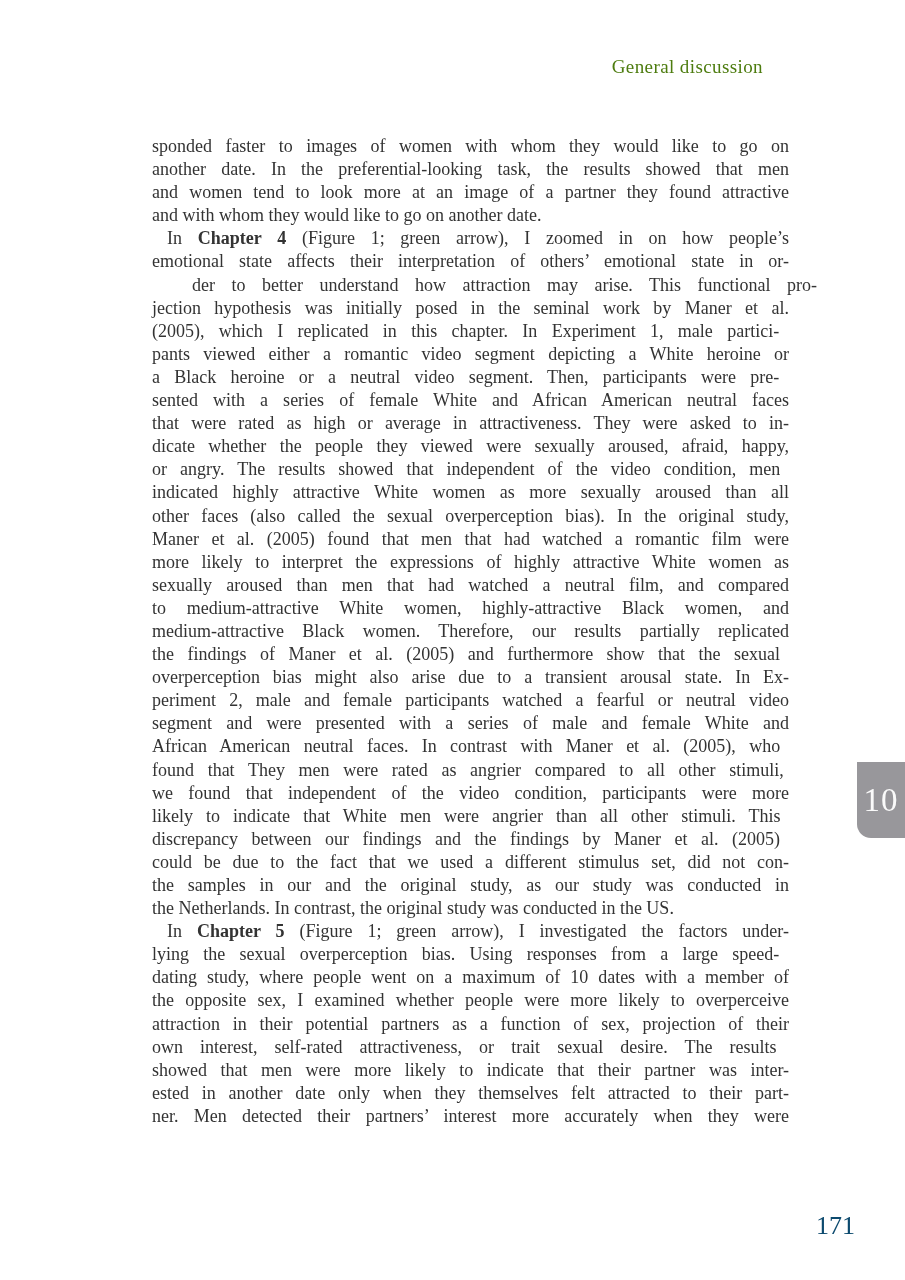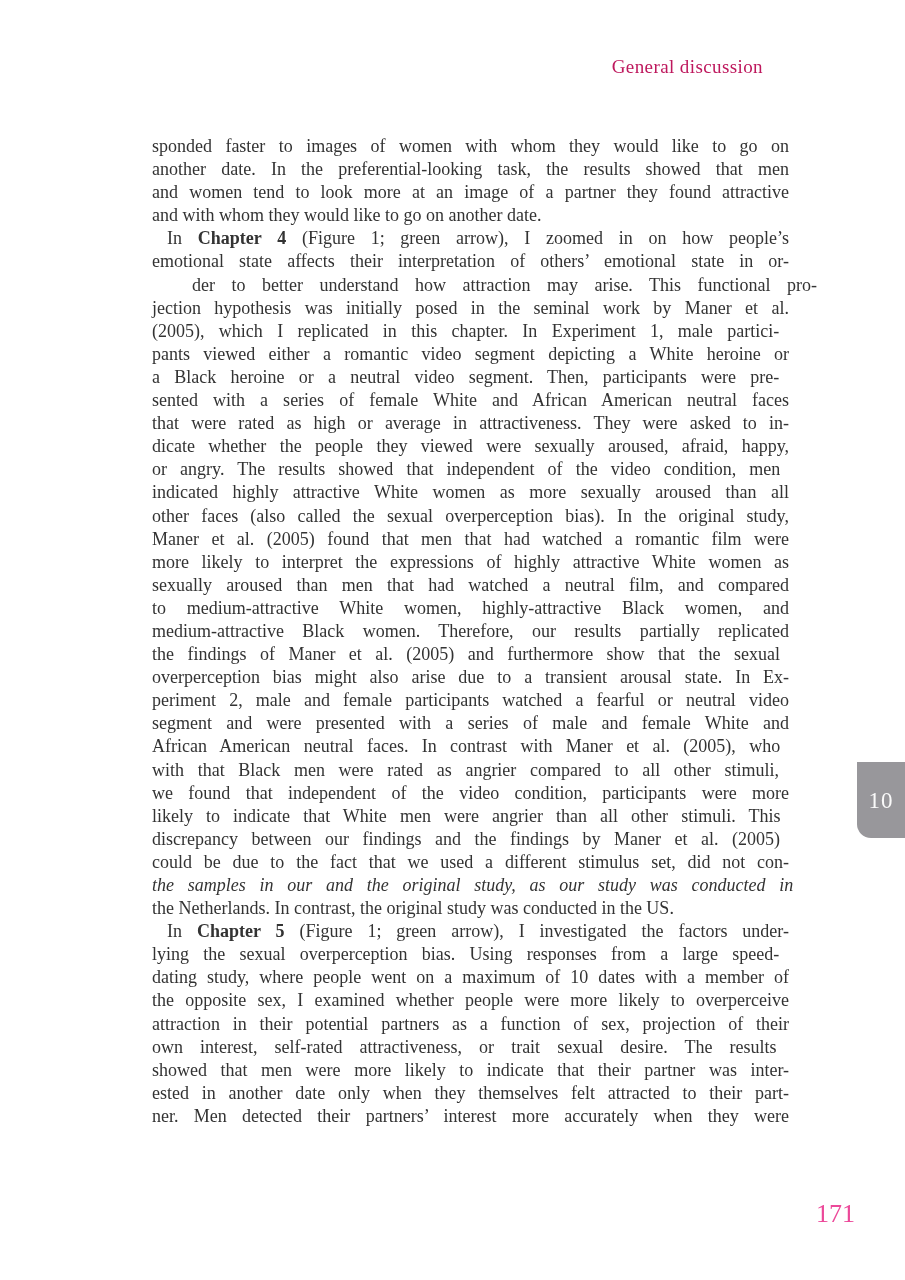--- a/index.html
+++ b/index.html
@@ -35,36 +35,36 @@
   .line.indent { padding-left: 15px; }
   .bold { font-weight: bold; }
   .chapter-tab {
     position: absolute;
     left: 857px; top: 762px;
     width: 48px; height: 76px;
     border-bottom-left-radius: 14px;
     display: flex; align-items: center; justify-content: center;
   }
   .tab-label {
-    font-size: 23px;
+    font-size: 33px;
     line-height: 1;
     letter-spacing: 1px;
   }
   .page-number {
     position: absolute;
     top: 1199px; left: 0; width: 855px;
     text-align: right;
     font-size: 26px;
   }
 </style>
 </head>
 <body>
 
 <div class="page">
-  <div class="running-header" style="color: #be185d;">General discussion</div>
+  <div class="running-header" style="color: #4d7c0f;">General discussion</div>
 
   <div class="body-text" style="color: rgb(51, 51, 51);">
       <div class="line" style="word-spacing: 8.89px;"><span><span>sponded faster to images of women with whom they would like to go on</span></span></div>
       <div class="line" style="word-spacing: 10.72px;"><span><span>another date. In the preferential-looking task, the results showed that men</span></span></div>
       <div class="line" style="word-spacing: 6.66px;"><span><span>and women tend to look more at an image of a partner they found attractive</span></span></div>
       <div class="line para-end"><span><span>and with whom they would like to go on another date.</span></span></div>
       <div class="line indent" style="word-spacing: 11.24px;"><span><span>In </span><span class="bold">Chapter 4</span><span> (Figure 1; green arrow), I zoomed in on how people’s</span></span></div>
       <div class="line" style="word-spacing: 10.62px;"><span><span>emotional state affects their interpretation of others’ emotional state in or-</span></span></div>
       <div class="line" style="word-spacing: 12px; margin-left: 40px;"><span><span>der to better understand how attraction may arise.  This functional pro-</span></span></div>
       <div class="line" style="word-spacing: 8.88px;"><span><span>jection hypothesis was initially posed in the seminal work by Maner et al.</span></span></div>
@@ -80,36 +80,36 @@
       <div class="line" style="word-spacing: 7.94px;"><span><span>Maner et al. (2005) found that men that had watched a romantic film were</span></span></div>
       <div class="line" style="word-spacing: 8.09px;"><span><span>more likely to interpret the expressions of highly attractive White women as</span></span></div>
       <div class="line" style="word-spacing: 9.74px;"><span><span>sexually aroused than men that had watched a neutral film, and compared</span></span></div>
       <div class="line" style="word-spacing: 16.28px;"><span><span>to medium-attractive White women, highly-attractive Black women, and</span></span></div>
       <div class="line" style="word-spacing: 13.86px;"><span><span>medium-attractive Black women. Therefore, our results partially replicated</span></span></div>
       <div class="line" style="word-spacing: 8.97px;"><span><span>the findings of Maner et al.  (2005) and furthermore show that the sexual</span></span></div>
       <div class="line" style="word-spacing: 8.39px;"><span><span>overperception bias might also arise due to a transient arousal state. In Ex-</span></span></div>
       <div class="line" style="word-spacing: 8.66px; font-family: Liberation Serif, serif;"><span><span>periment 2, male and female participants watched a fearful or neutral video</span></span></div>
       <div class="line" style="word-spacing: 9.79px;"><span><span>segment and were presented with a series of male and female White and</span></span></div>
       <div class="line" style="word-spacing: 8.85px;"><span><span>African American neutral faces. In contrast with Maner et al.  (2005), who</span></span></div>
-      <div class="line" style="word-spacing: 9.14px;"><span><span>with that Black men were rated as angrier compared to all other stimuli,</span></span></div>
+      <div class="line" style="word-spacing: 9.14px;"><span><span>found that They men were rated as angrier compared to all other stimuli,</span></span></div>
       <div class="line" style="word-spacing: 10.87px;"><span><span>we found that independent of the video condition, participants were more</span></span></div>
       <div class="line" style="word-spacing: 8.56px;"><span><span>likely to indicate that White men were angrier than all other stimuli.  This</span></span></div>
       <div class="line" style="word-spacing: 9.01px;"><span><span>discrepancy between our findings and the findings by Maner et al.  (2005)</span></span></div>
       <div class="line" style="word-spacing: 7.3px;"><span><span>could be due to the fact that we used a different stimulus set, did not con-</span></span></div>
-      <div class="line" style="word-spacing: 9.25px; font-style: italic;"><span><span>the samples in our and the original study, as our study was conducted in</span></span></div>
+      <div class="line" style="word-spacing: 9.25px;"><span><span>the samples in our and the original study, as our study was conducted in</span></span></div>
       <div class="line para-end"><span><span>the Netherlands. In contrast, the original study was conducted in the US.</span></span></div>
       <div class="line indent" style="word-spacing: 10.44px;"><span><span>In </span><span class="bold">Chapter 5</span><span> (Figure 1; green arrow), I investigated the factors under-</span></span></div>
       <div class="line" style="word-spacing: 9.73px;"><span><span>lying the sexual overperception bias.  Using responses from a large speed-</span></span></div>
       <div class="line" style="word-spacing: 5.49px;"><span><span>dating study, where people went on a maximum of 10 dates with a member of</span></span></div>
       <div class="line" style="word-spacing: 6.75px;"><span><span>the opposite sex, I examined whether people were more likely to overperceive</span></span></div>
       <div class="line" style="word-spacing: 8.31px;"><span><span>attraction in their potential partners as a function of sex, projection of their</span></span></div>
       <div class="line" style="word-spacing: 12.55px;"><span><span>own interest, self-rated attractiveness, or trait sexual desire.  The results</span></span></div>
       <div class="line" style="word-spacing: 9.05px;"><span><span>showed that men were more likely to indicate that their partner was inter-</span></span></div>
       <div class="line" style="word-spacing: 8.27px;"><span><span>ested in another date only when they themselves felt attracted to their part-</span></span></div>
       <div class="line" style="word-spacing: 10.81px;"><span><span>ner. Men detected their partners’ interest more accurately when they were</span></span></div>
     </div>
 
   <div class="chapter-tab" style="background: rgb(152, 151, 155);">
     <span class="tab-label" style="color: rgb(250, 250, 250);">10</span>
   </div>
 
-  <div class="page-number" style="color: #ec4899;">171</div>
+  <div class="page-number" style="color: #0c4a6e; margin-top: 12px;">171</div>
 </div>
 
 </body></html>

